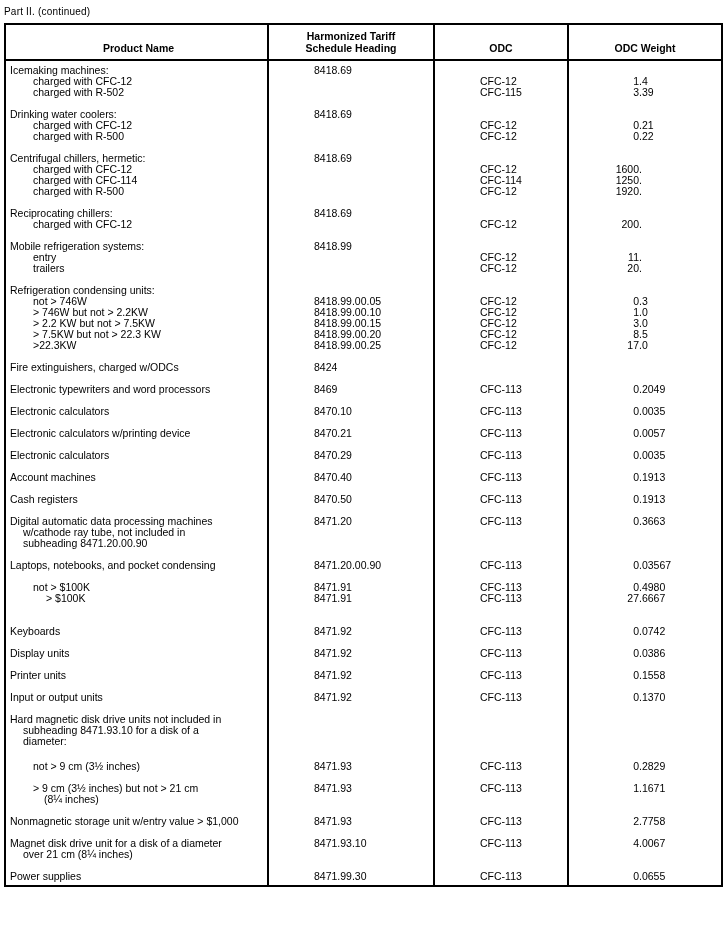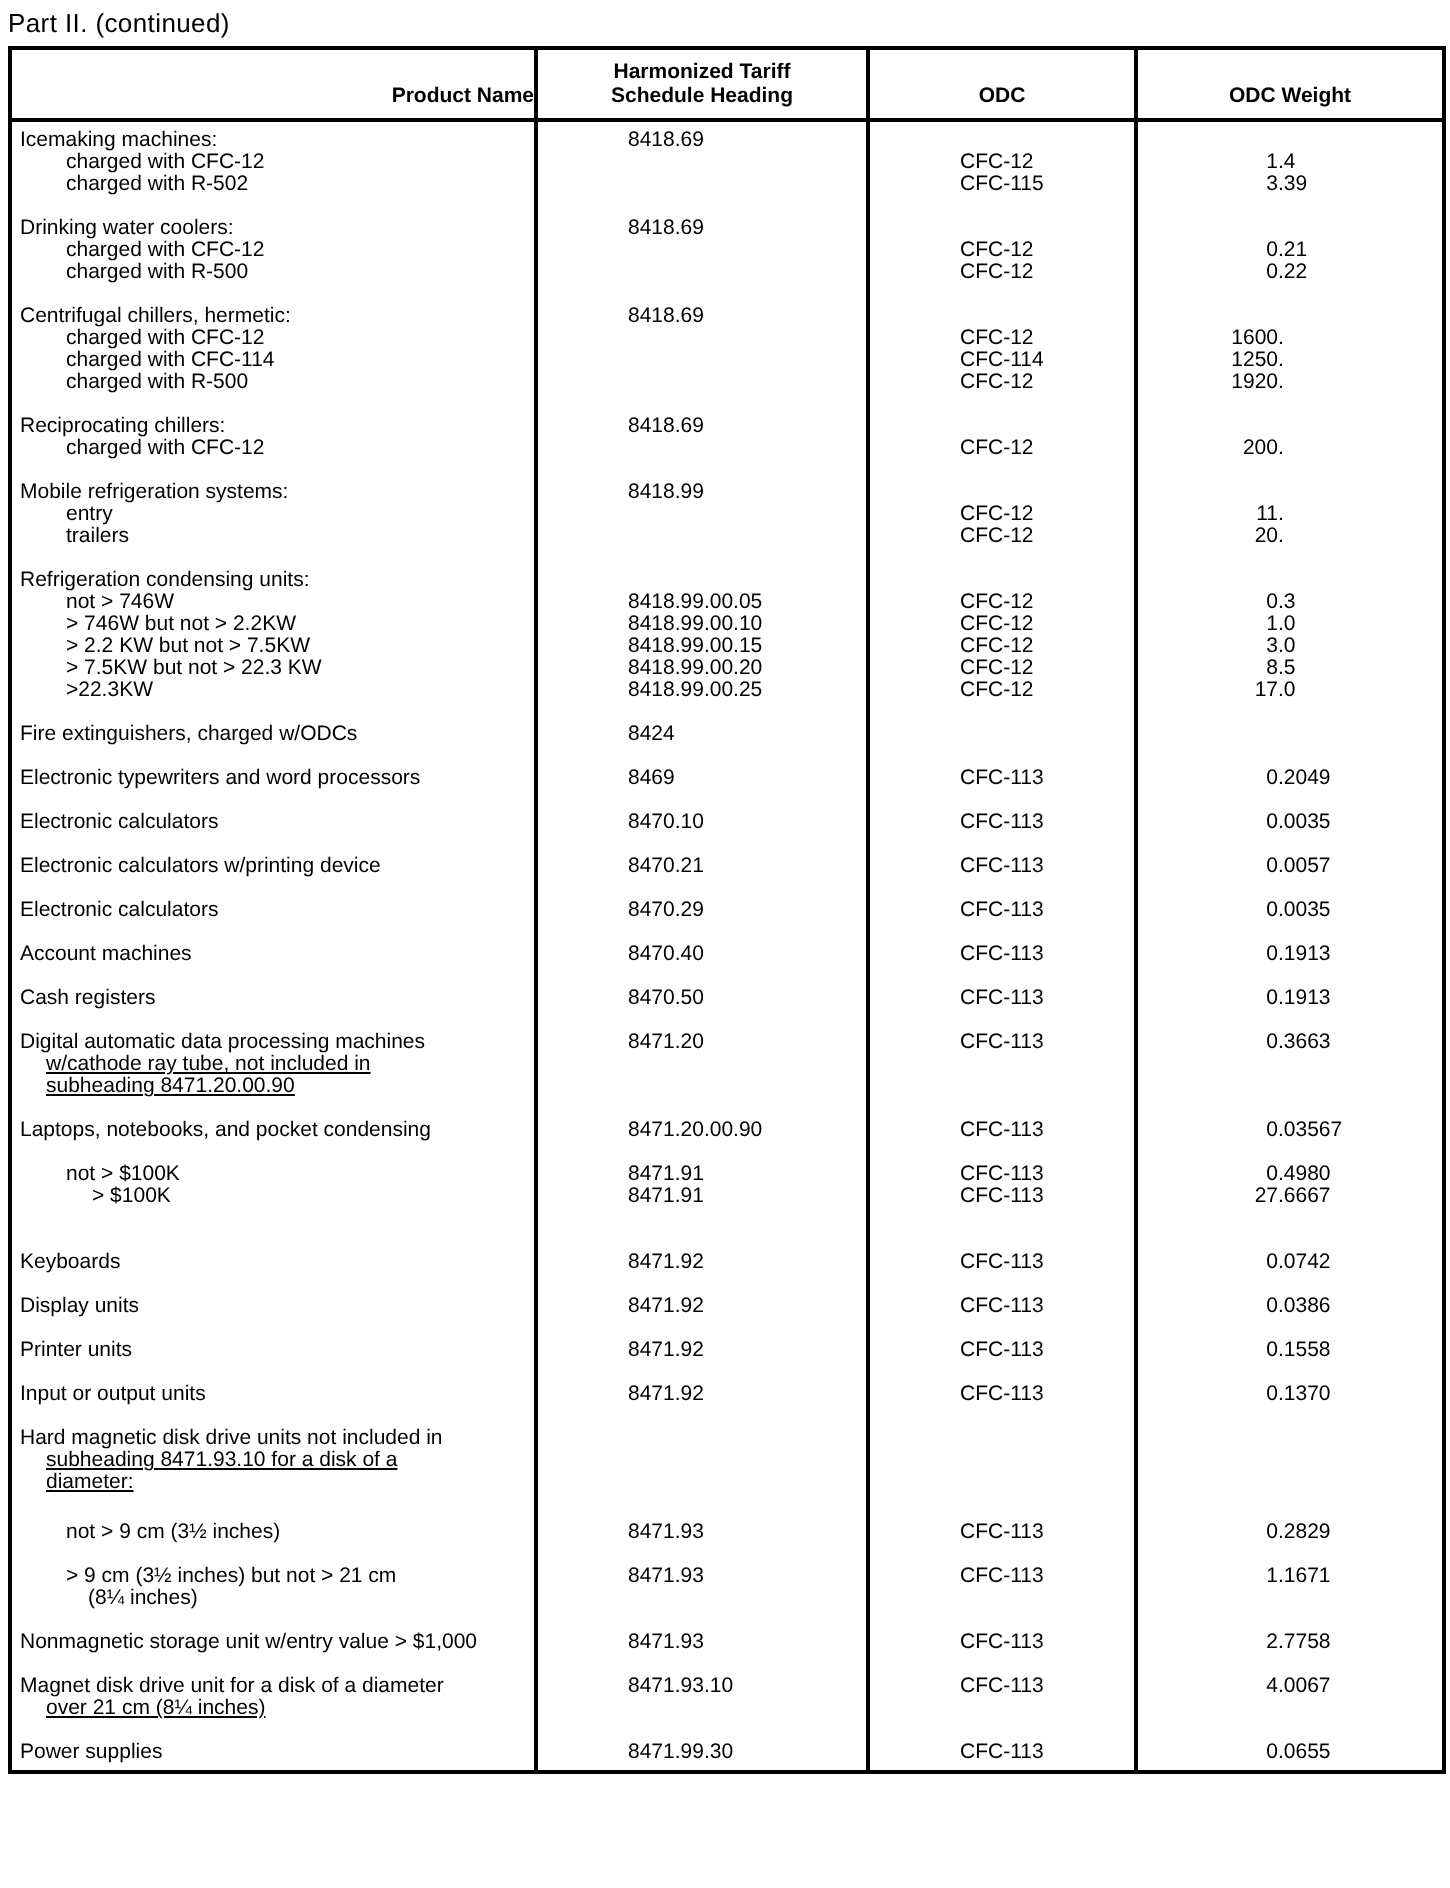--- a/index.html
+++ b/index.html
@@ -5,21 +5,21 @@
   * { box-sizing: border-box; }
   html, body {
     margin: 0; padding: 0;
     width: 725px; height: 944px;
     background: #ffffff;
     color: #000000;
     font-family: "Liberation Sans", sans-serif;
     overflow: hidden;
   }
   .page-title {
-    font-size: 13px;
+    font-size: 10px;
     line-height: 15px;
     padding: 4px 16px 4px 4px;
     letter-spacing: 0.2px;
   }
   table.tariff {
     border-collapse: collapse;
     table-layout: fixed;
     margin-left: 4px;
     width: 717px;
     border: 2px solid #000;
@@ -37,34 +37,34 @@
     margin: 0;
   }
   thead th {
     border-bottom: 2px solid #000;
     height: 36px;
     vertical-align: bottom;
     padding-bottom: 5px;
     font-weight: bold;
     line-height: 12px;
   }
-  th.product { text-align: right; padding-left: 4px; }
+  th.product { text-align: center; padding-left: 4px; }
   th.hts, th.odc, th.wt { text-align: center; }
 
   tbody tr.line { height: 11px; }
   tbody td {
     line-height: 11px;
     white-space: nowrap;
     vertical-align: top;
     overflow: visible;
   }
   td.product { text-align: left; padding-left: 4px; }
   td.product.ind1  { padding-left: 27px; }
   td.product.ind2  { padding-left: 40px; }
-  td.product.cont0 { padding-left: 17px; text-decoration: underline; }
+  td.product.cont0 { padding-left: 17px; }
   td.product.cont1 { padding-left: 38px; margin-left: 16px; }
   td.hts { text-align: left; padding-left: 45px; }
   td.odc { text-align: left; padding-left: 45px; }
   td.wt  { text-align: left; }
   td.wt .ip { display: inline-block; width: 70px; text-align: right; }
   td.wt .fp { display: inline; }
   tr.gap td { line-height: 0; font-size: 0; }
 </style>
 </head>
 <body>

